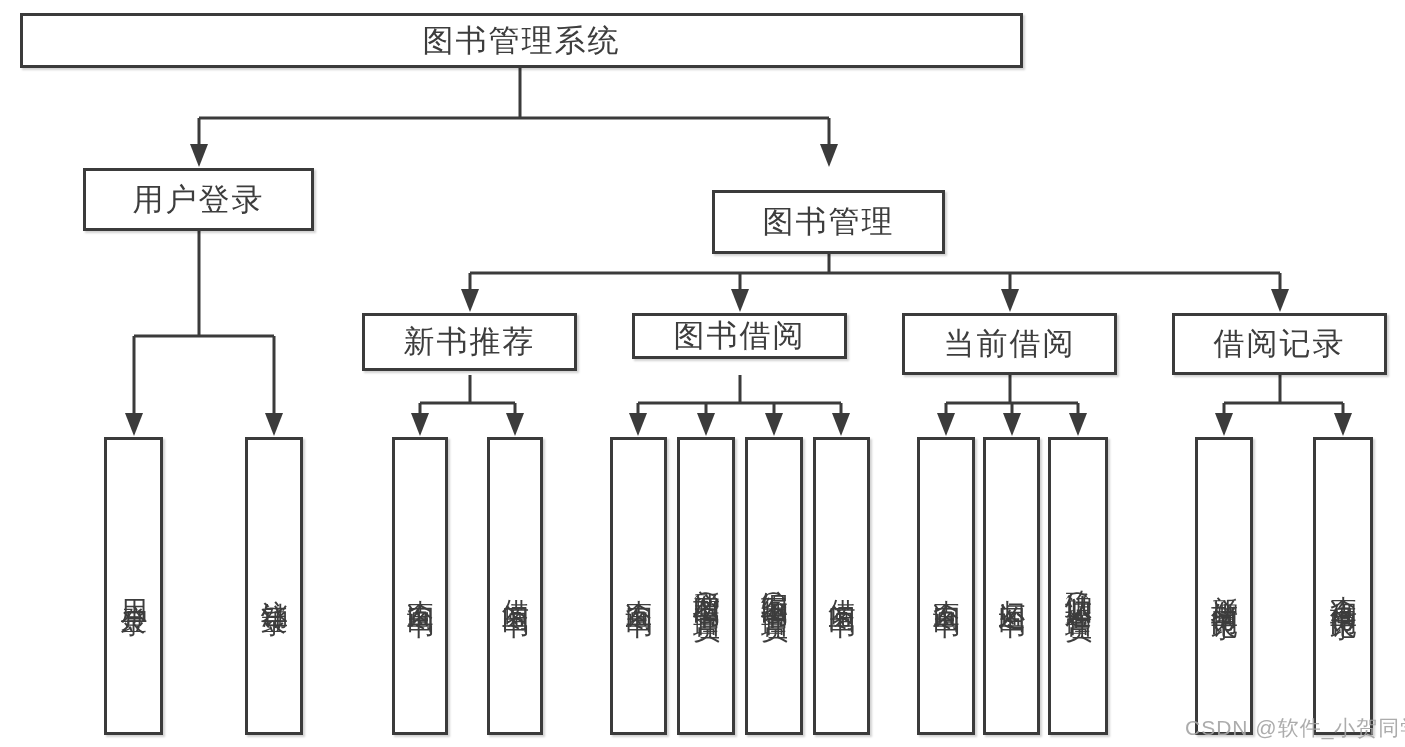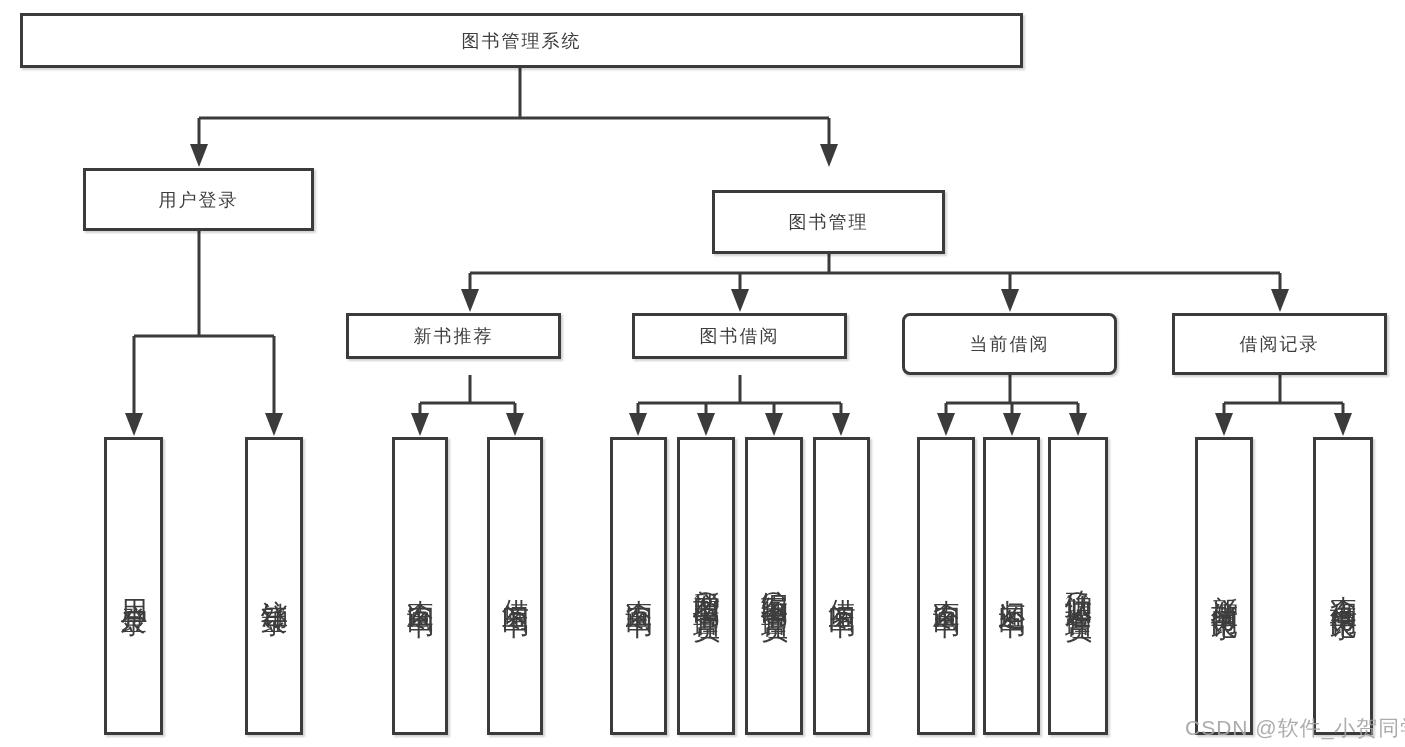--- a/index.html
+++ b/index.html
@@ -27,21 +27,21 @@
     border: 3px solid #3b3b3b;
     background: #ffffff;
     color: #3d3d3d;
     display: flex;
     align-items: center;
     justify-content: center;
     text-align: center;
     box-shadow: 1.5px 1.5px 2px rgba(0,0,0,0.18);
   }
   .hnode {
-    font-size: 18px;
+    font-size: 31px;
     letter-spacing: 2px;
     white-space: nowrap;
   }
   .vnode {
     writing-mode: vertical-rl;
     text-orientation: mixed;
     font-size: 27px;
     letter-spacing: 4px;
     line-height: 1;
     padding: 6px 0;
@@ -100,23 +100,23 @@
       <path d="M1224,436 L1215,413 L1233,413 Z"></path>
       <path d="M1343,436 L1334,413 L1352,413 Z"></path>
     </g>
   </svg>
 
   <div class="node hnode" style="left:20px; top:13px; width:1003px; height:55px;">图书管理系统</div>
 
   <div class="node hnode" style="left:83px; top:168px; width:231px; height:63px;">用户登录</div>
   <div class="node hnode" style="left:712px; top:168px; width:233px; height:64px;margin-top:22px;">图书管理</div>
 
-  <div class="node hnode" style="left:346px; top:313px; width:215px; height:46px;">新书推荐</div>
+  <div class="node hnode" style="left:362px; top:313px; width:215px; height:58px;">新书推荐</div>
   <div class="node hnode" style="left:632px; top:313px; width:215px; height:46px;">图书借阅</div>
-  <div class="node hnode" style="left:902px; top:313px; width:215px; height:62px;border-radius:8px;">当前借阅</div>
+  <div class="node hnode" style="left:902px; top:313px; width:215px; height:62px;">当前借阅</div>
   <div class="node hnode" style="left:1172px; top:313px; width:215px; height:62px;">借阅记录</div>
 
   <div class="node vnode" style="left:104px; top:437px; width:59px; height:298px;">用户登录</div>
   <div class="node vnode" style="left:245px; top:437px; width:58px; height:298px;">注销登录</div>
 
   <div class="node vnode" style="left:392px; top:437px; width:56px; height:298px;">查询图书</div>
   <div class="node vnode" style="left:487px; top:437px; width:56px; height:298px;">借阅图书</div>
 
   <div class="node vnode" style="left:610px; top:437px; width:57px; height:298px;">查询图书</div>
   <div class="node vnode" style="left:677px; top:437px; width:58px; height:298px;">新增图书（管理员）</div>

